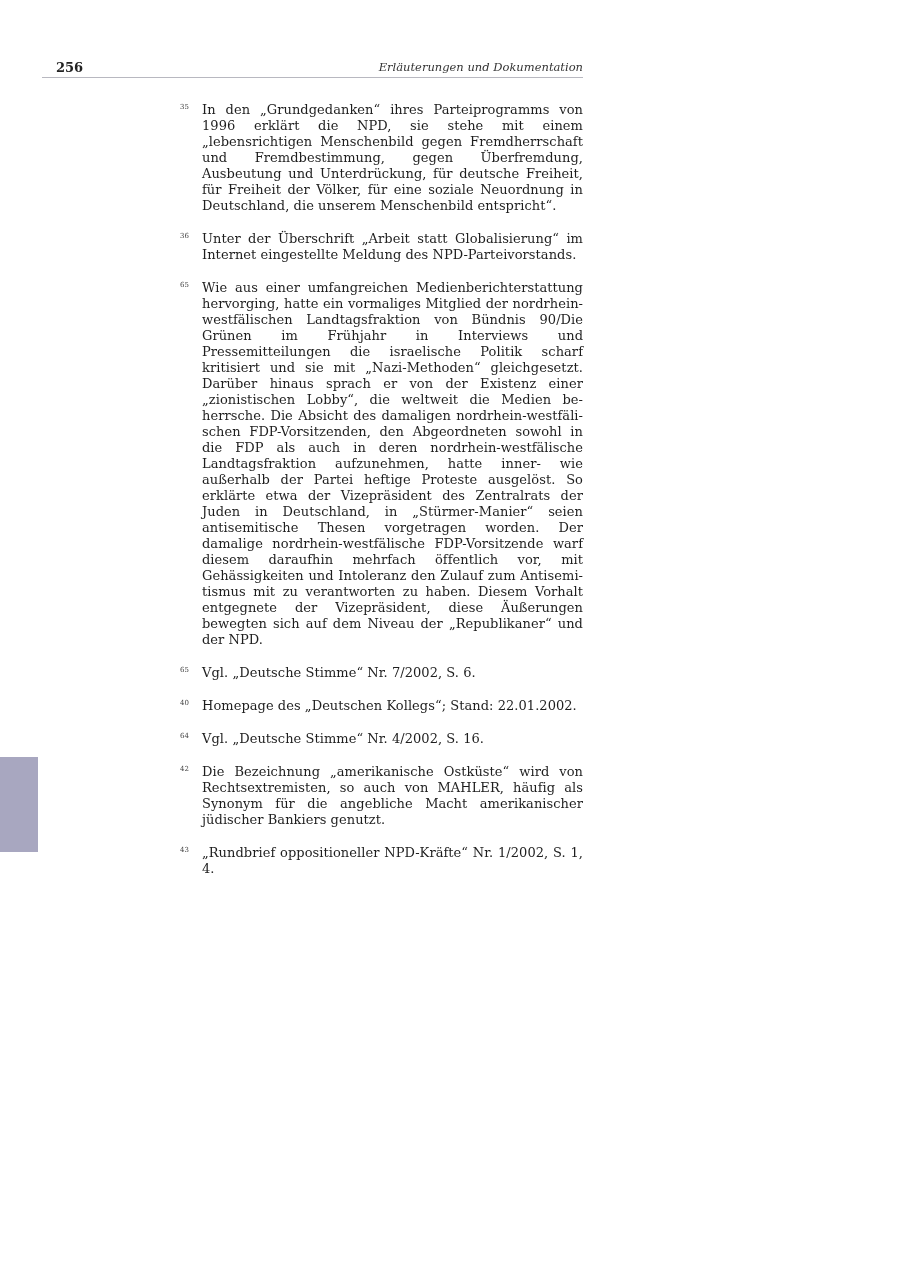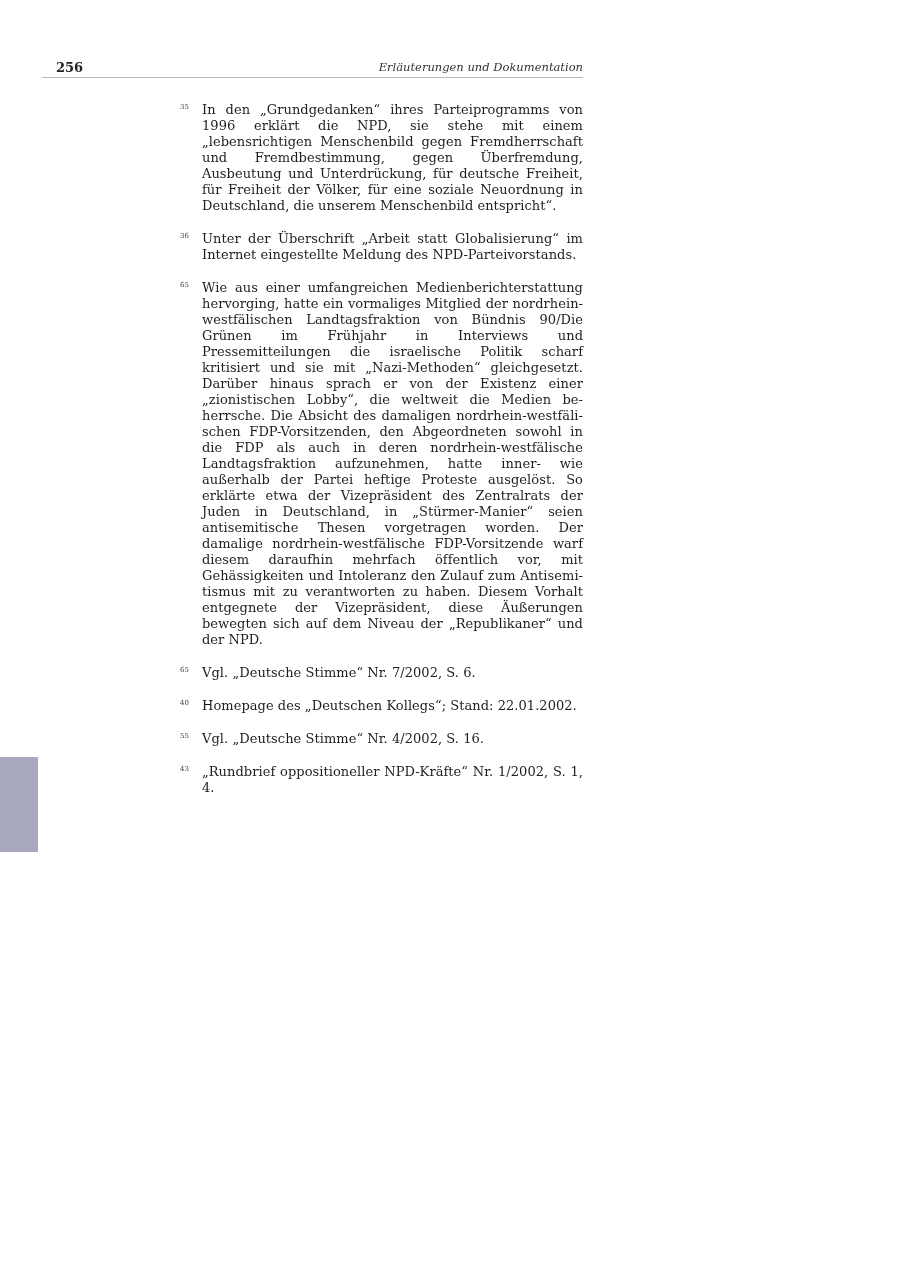--- a/index.html
+++ b/index.html
@@ -96,22 +96,26 @@
   </div>
   <div class="note">
     <span class="note-num">65</span>
     <div class="note-text">Vgl. „Deutsche Stimme“ Nr. 7/2002, S. 6.</div>
   </div>
   <div class="note">
     <span class="note-num">40</span>
     <div class="note-text">Homepage des „Deutschen Kollegs“; Stand: 22.01.2002.</div>
   </div>
   <div class="note">
-    <span class="note-num">55</span>
+    <span class="note-num">64</span>
     <div class="note-text">Vgl. „Deutsche Stimme“ Nr. 4/2002, S. 16.</div>
+  </div>
+  <div class="note">
+    <span class="note-num">42</span>
+    <div class="note-text">Die Bezeichnung „amerikanische Ostküste“ wird von Rechts­extremisten, so auch von MAHLER, häufig als Synonym für die angebliche Macht amerikanischer jüdischer Bankiers ge­nutzt.</div>
   </div>
   <div class="note">
     <span class="note-num">43</span>
     <div class="note-text">„Rundbrief oppositioneller NPD-Kräfte“ Nr. 1/2002, S. 1, 4.</div>
   </div>
 </div>
 
 <div class="thumb-tab"></div>
 
 </body></html>

